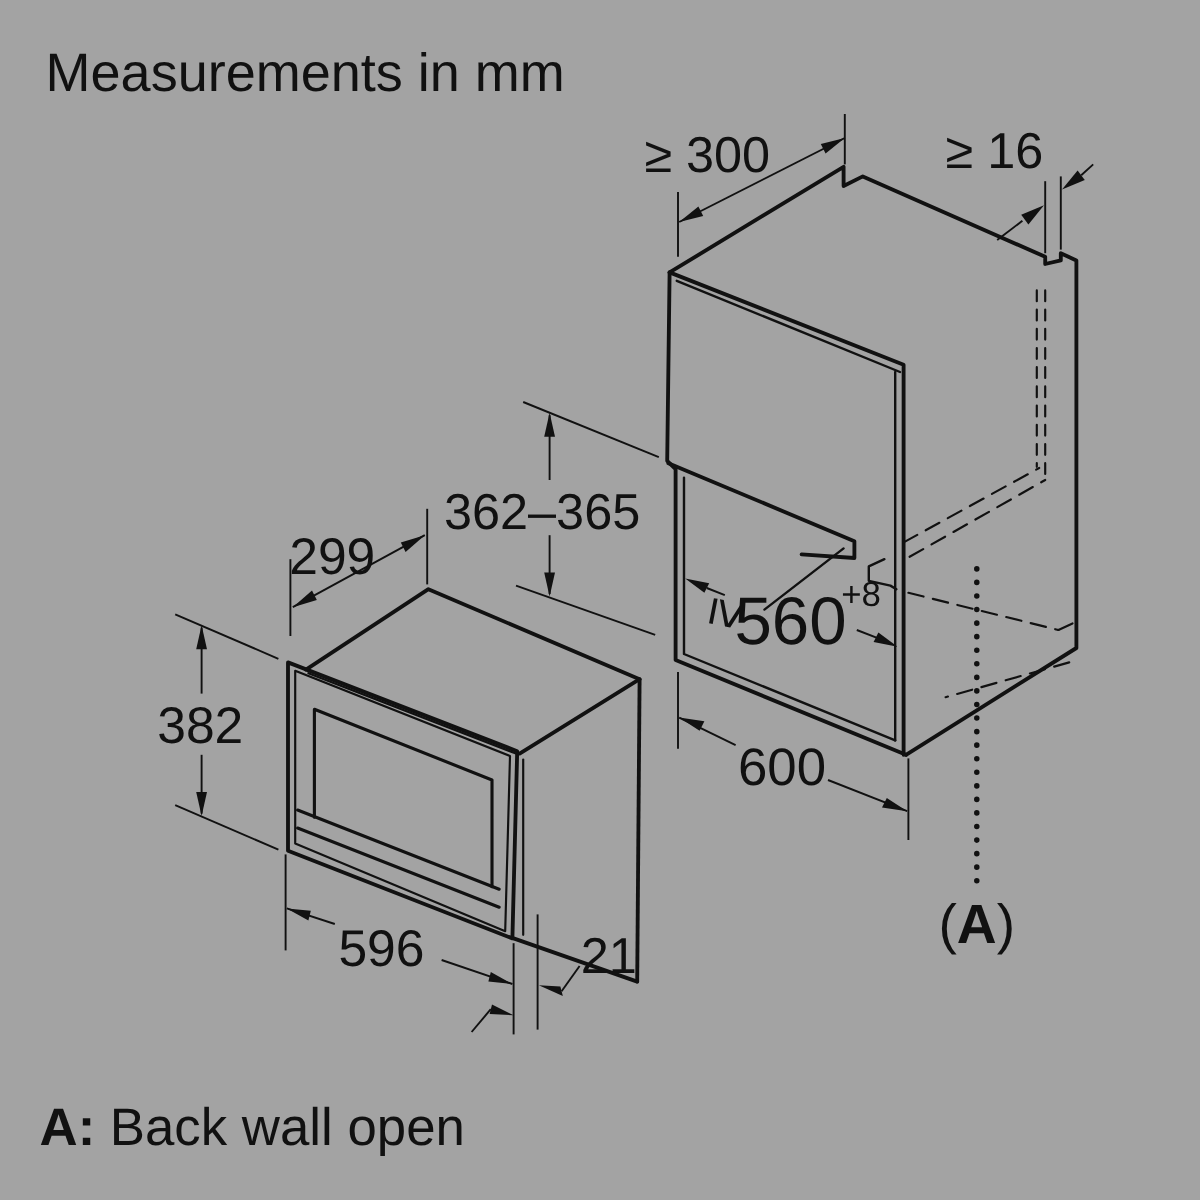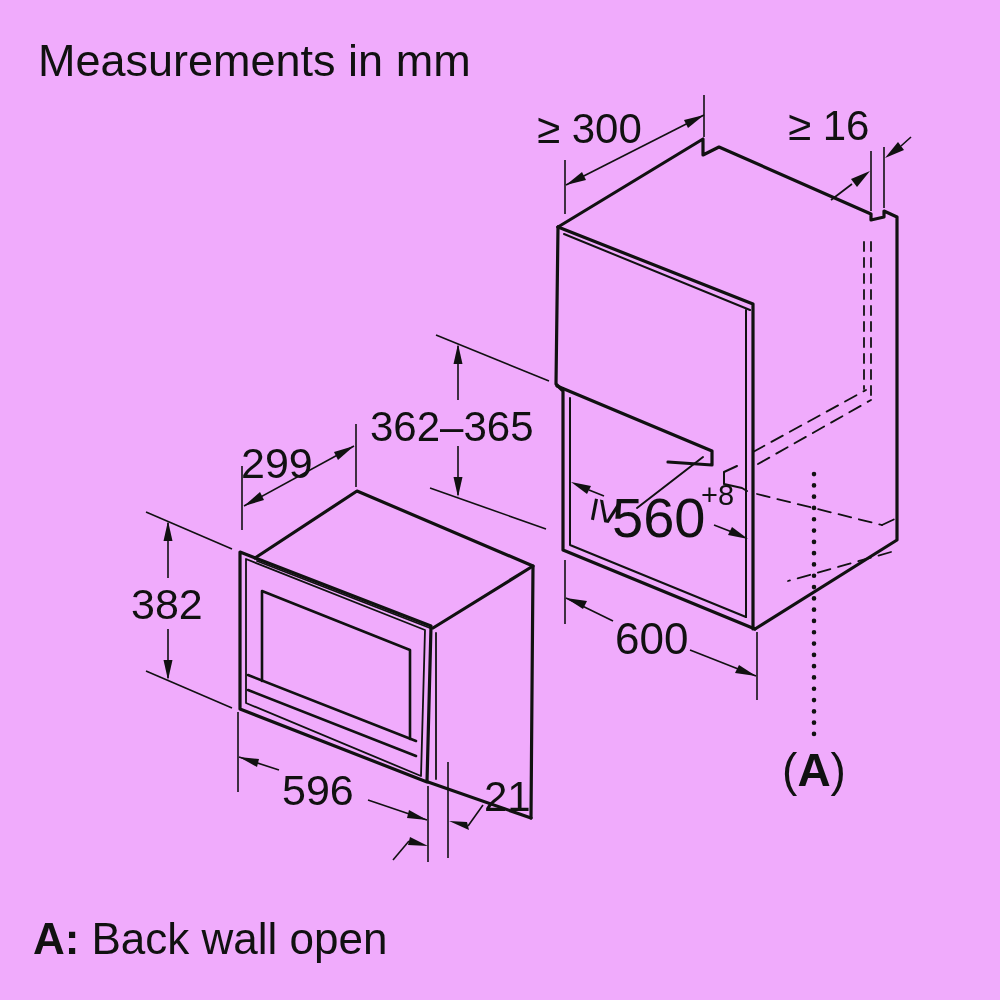--- a/index.html
+++ b/index.html
@@ -1,16 +1,16 @@
 <!DOCTYPE html>
 <html><head>
 <meta charset="utf-8">
 <style>
   html,body{margin:0;padding:0;background:#ffffff;}
-  .stage{position:relative;width:1000px;height:1000px;background:#f0abfc;overflow:hidden;}
+  .stage{position:relative;width:1000px;height:1000px;background:#a3a3a3;overflow:hidden;}
   svg{display:block;}
   text{font-family:"Liberation Sans","DejaVu Sans",sans-serif;fill:#111;}
   .t-title{font-size:45px;}
   .t-dim{font-size:42px;}
   .t-dim43{font-size:43px;}
   .t-dim44{font-size:44px;}
   .t-big{font-size:56px;}
   .t-sup{font-size:29px;}
   .t-geq{font-size:44px;}
   .t-secA{font-size:46px;}

